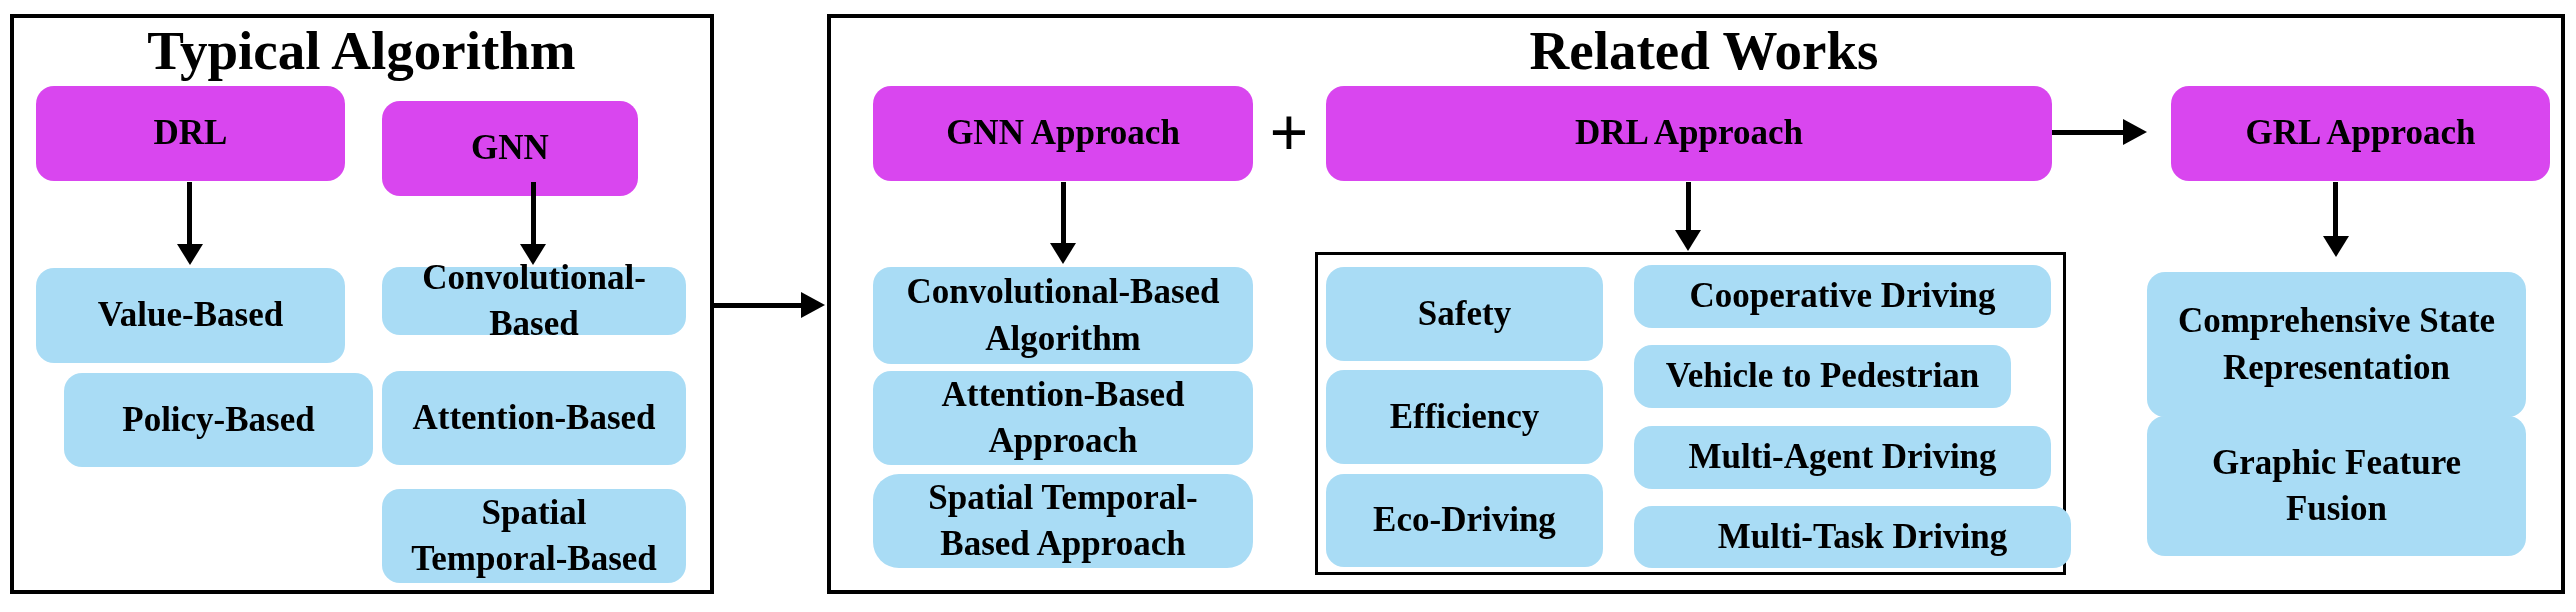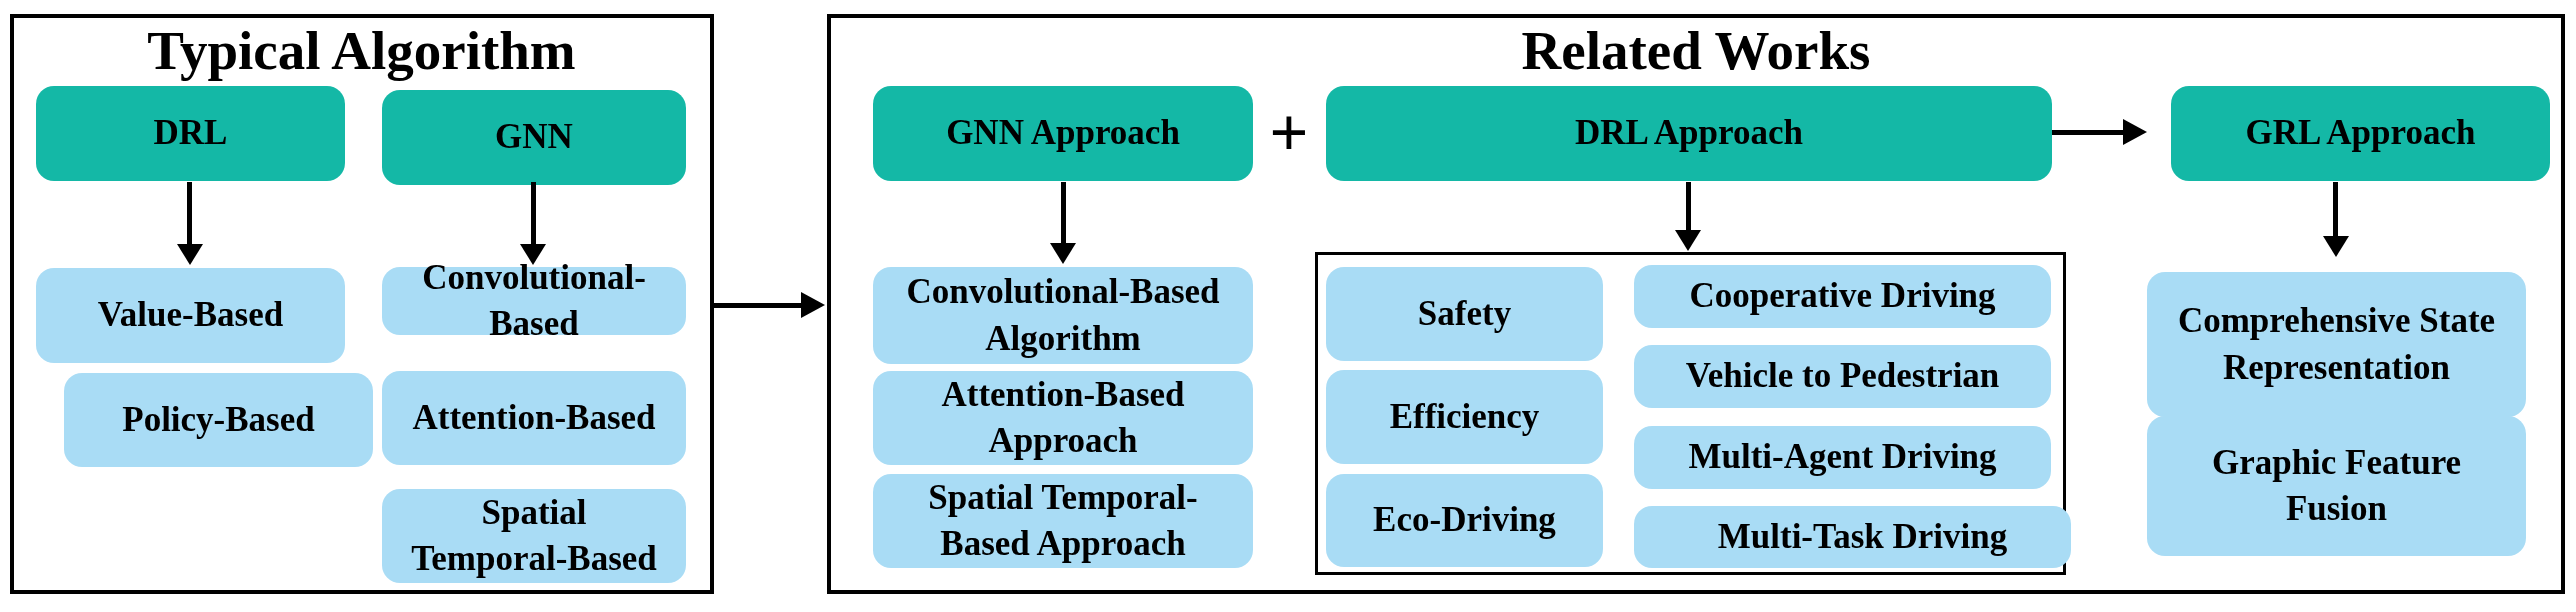--- a/index.html
+++ b/index.html
@@ -20,21 +20,21 @@
   }
   .title{
     position:absolute;display:flex;align-items:center;justify-content:center;
     font-size:55px;line-height:1;text-align:center;white-space:pre-line;
   }
   .node{
     position:absolute;display:flex;align-items:center;justify-content:center;
     text-align:center;white-space:pre-line;
     font-size:35px;line-height:1.32;border-radius:18px;
   }
-  .pink{background:#14b8a6;}
+  .pink{background:#d946ef;}
   .blue{background:#A9DCF5;}
   .plus{
     position:absolute;display:flex;align-items:center;justify-content:center;
     font-size:69px;line-height:1;
   }
   .shaft{position:absolute;background:#000;}
   .head-down{
     position:absolute;width:0;height:0;
     border-left:13px solid transparent;border-right:13px solid transparent;
     border-top:21.5px solid #000;
@@ -45,41 +45,41 @@
     border-left:24px solid #000;
   }
 </style>
 </head>
 <body>
 
 <div class="panel" style="left:9.5px;top:13.7px;width:704px;height:580px;"></div>
 <div class="title" style="left:9.5px;top:20px;width:704px;height:60px;">Typical Algorithm</div>
 
 <div class="node pink" style="left:36px;top:86px;width:309px;height:95px;">DRL</div>
-<div class="node pink" style="left:382px;top:90px;width:304px;height:95px;">GNN</div>
+<div class="node pink" style="left:382px;top:101px;width:256px;height:95px;">GNN</div>
 
 <div class="shaft" style="left:187px;top:182px;width:5.4px;height:62px;"></div>
 <div class="head-down" style="left:177px;top:244px;"></div>
 
 <div class="shaft" style="left:531px;top:182px;width:5.4px;height:62px;"></div>
 <div class="head-down" style="left:520px;top:244px;"></div>
 
 <div class="node blue" style="left:36px;top:268px;width:309px;height:95px;">Value-Based</div>
 <div class="node blue" style="left:36px;top:373px;width:309px;height:94px;margin-left:28px;">Policy-Based</div>
 <div class="node blue" style="left:382px;top:267px;width:304px;height:68px;">Convolutional-
 Based</div>
 <div class="node blue" style="left:382px;top:371px;width:304px;height:94px;">Attention-Based</div>
 <div class="node blue" style="left:382px;top:489px;width:304px;height:94px;">Spatial
 Temporal-Based</div>
 
 <div class="shaft" style="left:713px;top:303px;width:88px;height:5.4px;"></div>
 <div class="head-right" style="left:801px;top:292px;"></div>
 
 <div class="panel" style="left:827px;top:13.7px;width:1738px;height:580px;"></div>
-<div class="title" style="left:827px;top:20px;width:1738px;height:60px;">Related Works</div>
+<div class="title" style="left:827px;top:20px;width:1738px;height:60px;padding-left:8px;">Related Works</div>
 
 <div class="node pink" style="left:873px;top:86px;width:380px;height:95px;font-family:Liberation Serif, serif;">GNN Approach</div>
 <div class="plus" style="left:1253px;top:86px;width:72px;height:95px;">+</div>
 <div class="node pink" style="left:1326px;top:86px;width:726px;height:95px;">DRL Approach</div>
 <div class="node pink" style="left:2147px;top:86px;width:379px;height:95px;margin-left:24px;">GRL Approach</div>
 
 <div class="shaft" style="left:2052px;top:130px;width:71px;height:5.4px;"></div>
 <div class="head-right" style="left:2123px;top:119px;"></div>
 
 <div class="shaft" style="left:1061px;top:182px;width:5.4px;height:61px;"></div>
@@ -88,29 +88,29 @@
 <div class="shaft" style="left:1686px;top:182px;width:5.4px;height:48px;"></div>
 <div class="head-down" style="left:1675px;top:230px;"></div>
 
 <div class="shaft" style="left:2333px;top:182px;width:5.4px;height:54px;"></div>
 <div class="head-down" style="left:2323px;top:236px;"></div>
 
 <div class="node blue" style="left:873px;top:267px;width:380px;height:97px;">Convolutional-Based
 Algorithm</div>
 <div class="node blue" style="left:873px;top:371px;width:380px;height:94px;">Attention-Based
 Approach</div>
-<div class="node blue" style="left:873px;top:474px;width:380px;height:94px;">Spatial Temporal-
+<div class="node blue" style="left:873px;top:474px;width:380px;height:94px;border-radius:26px;">Spatial Temporal-
 Based Approach</div>
 
 <div class="inner-frame" style="left:1315px;top:252px;width:751px;height:323px;"></div>
 <div class="node blue" style="left:1326px;top:267px;width:277px;height:94px;">Safety</div>
 <div class="node blue" style="left:1326px;top:370px;width:277px;height:94px;">Efficiency</div>
 <div class="node blue" style="left:1326px;top:474px;width:277px;height:93px;">Eco-Driving</div>
 <div class="node blue" style="left:1634px;top:265px;width:417px;height:63px;">Cooperative Driving</div>
-<div class="node blue" style="left:1634px;top:345px;width:417px;height:63px;">Vehicle to Pedestrian</div>
+<div class="node blue" style="left:1634px;top:345px;width:377px;height:63px;">Vehicle to Pedestrian</div>
 <div class="node blue" style="left:1634px;top:426px;width:417px;height:63px;">Multi-Agent Driving</div>
 <div class="node blue" style="left:1634px;top:506px;width:417px;height:62px;padding-left:20px;">Multi-Task Driving</div>
 
 <div class="node blue" style="left:2147px;top:272px;width:379px;height:145px;">Comprehensive State
 Representation</div>
 <div class="node blue" style="left:2147px;top:416px;width:379px;height:140px;">Graphic Feature
 Fusion</div>
 
 
 </body></html>

